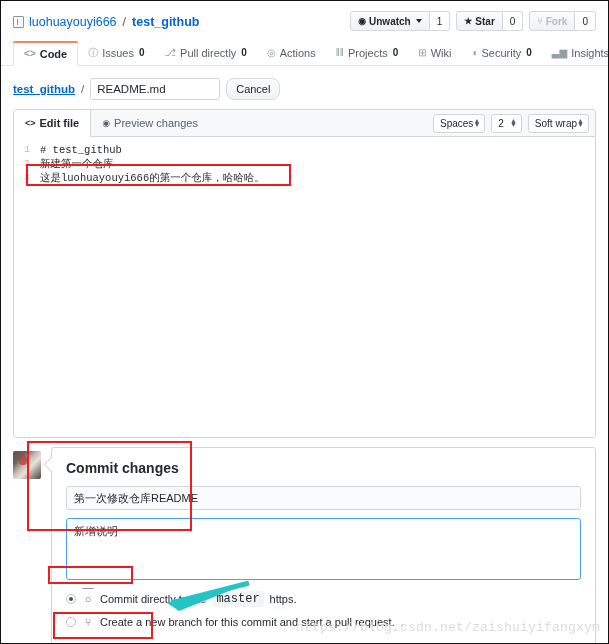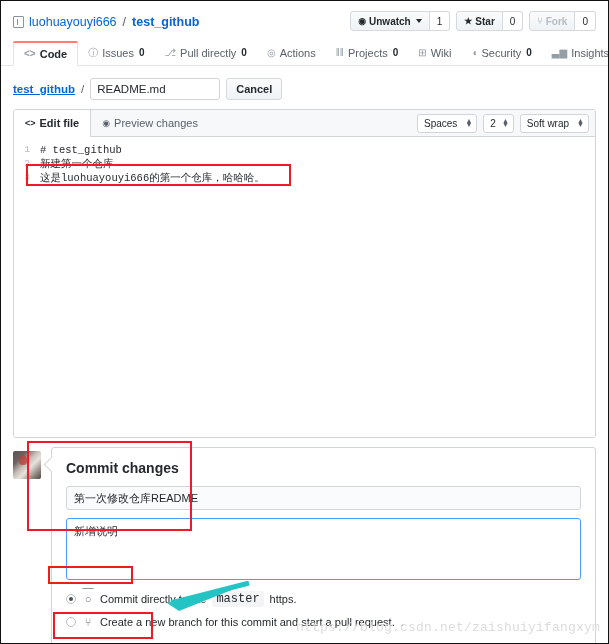--- a/index.html
+++ b/index.html
@@ -160,23 +160,23 @@
     font-size: 11.5px;
     font-family: "Liberation Sans", sans-serif;
     color: #24292e;
     background: #fff;
     outline: none;
   }
   .cancel-btn-top {
     height: 22px;
     padding: 0 9px;
     font-size: 11px;
-    font-weight: bold;
+    font-weight: normal;
     border: 1px solid #d5d9dd;
-    border-radius: 3px;
+    border-radius: 8px;
     background: linear-gradient(#fafbfc, #eff3f6);
     color: #24292e;
     cursor: pointer;
     font-family: "Liberation Sans", sans-serif;
   }
 
   
   .editor-box {
     margin: 9px 12px 0 12px;
     border: 1px solid #d1d5da;
@@ -213,21 +213,21 @@
     height: 19px;
     border: 1px solid #d1d5da;
     border-radius: 3px;
     background: #fff;
     display: flex;
     align-items: center;
     justify-content: space-between;
     padding: 0 4px 0 6px;
     font-size: 10px;
     color: #24292e;
-    gap: 8px;
+    gap: 0;
   }
   .select-box.sm { gap: 6px; }
   .updown {
     display: flex; flex-direction: column;
     line-height: 4px;
     font-size: 7px;
     color: #586069;
   }
   .code-area {
     height: 300px;

